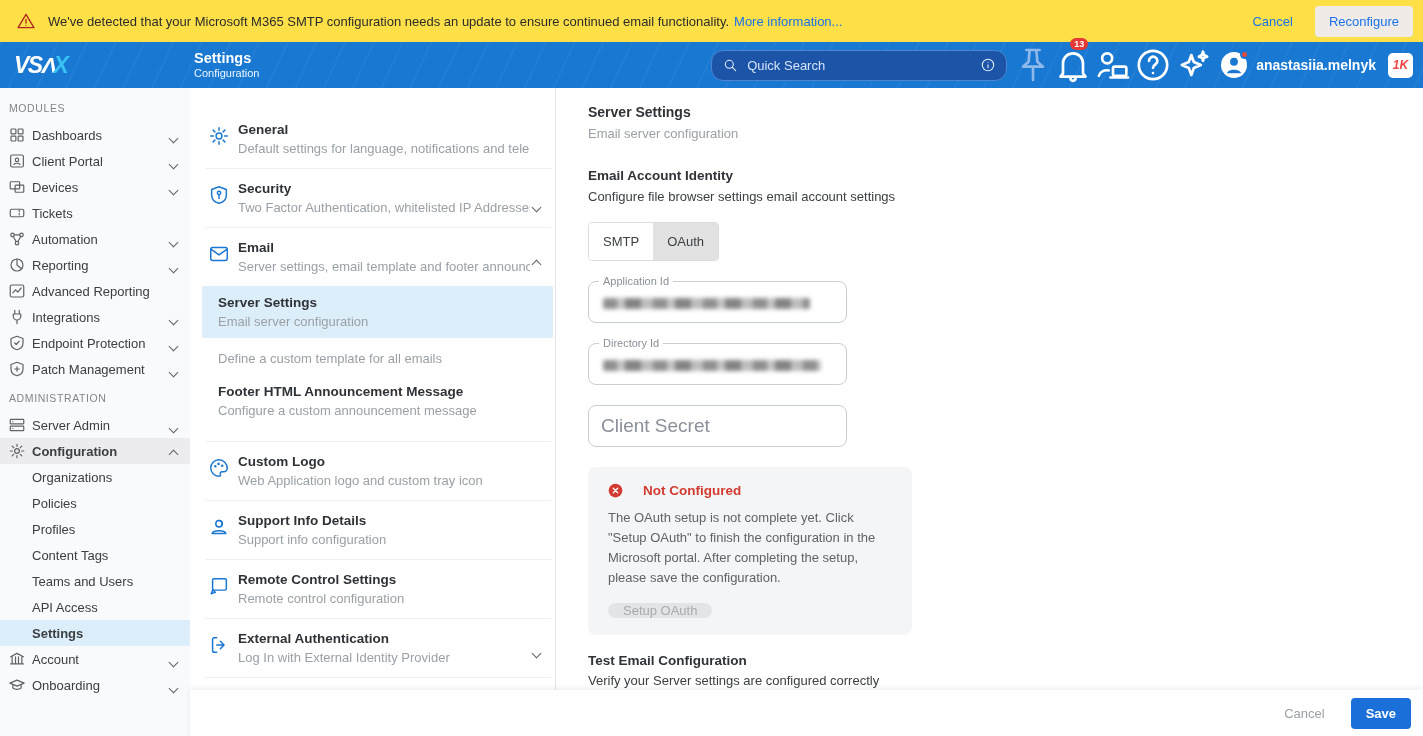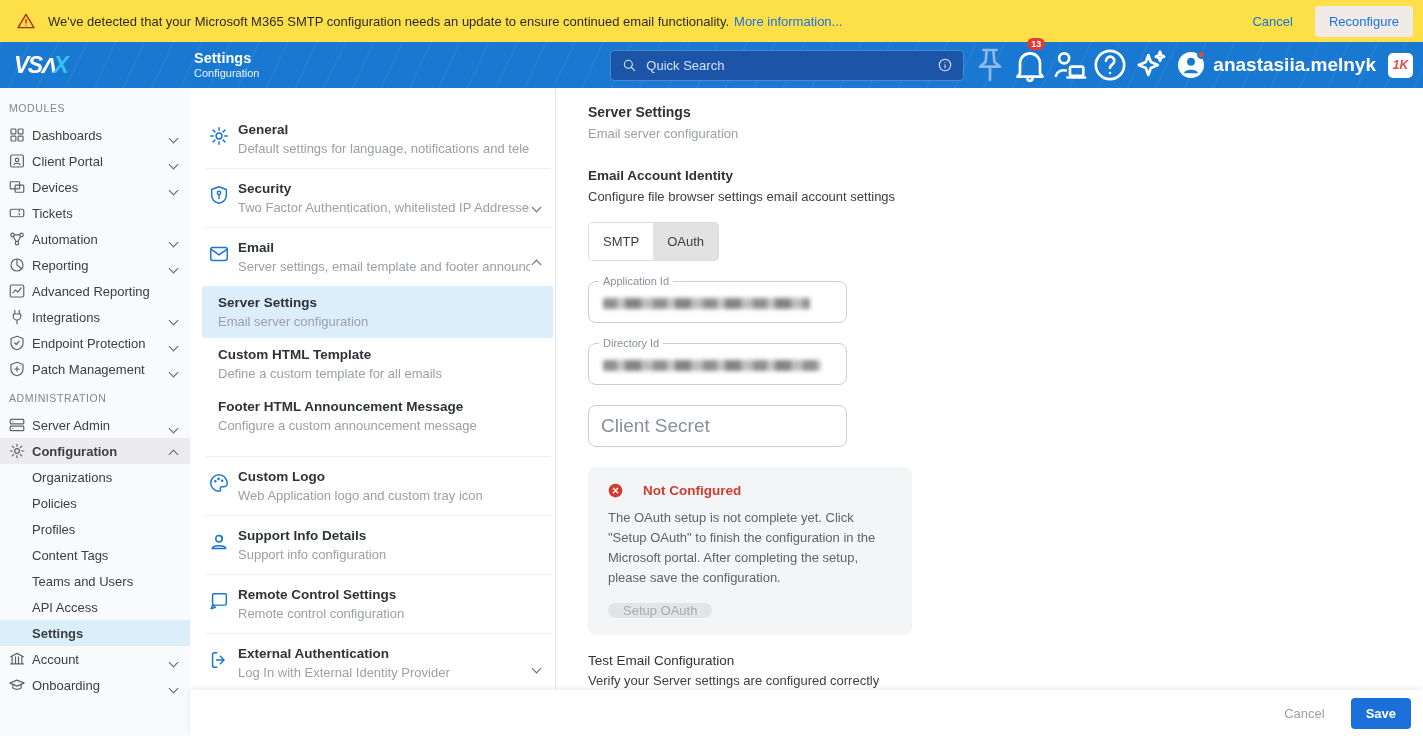--- a/index.html
+++ b/index.html
@@ -16,27 +16,27 @@
 
   
   .header { flex:0 0 46px; background:#1878d2;
     background-image:repeating-linear-gradient(115deg, rgba(255,255,255,.045) 0 2px, transparent 2px 26px);
     display:flex; align-items:center; color:#fff; }
   .logo { width:190px; flex:0 0 190px; padding-left:14px; font-style:italic; font-weight:800; font-size:23px; letter-spacing:-1.5px; display:flex; align-items:center; cursor:pointer; }
   .logo .lx { color:#38c2f3; margin-left:-2px; }
   .head-titles { display:flex; flex-direction:column; line-height:1.2; padding-left:4px; }
   .head-title { font-size:14.5px; font-weight:700; }
   .head-sub { font-size:11px; opacity:.92; }
-  .search { margin-left:auto; width:354px; height:31px; background:#1c55a8; border:1px solid #4c86cf; border-radius:4px; display:flex; align-items:center; padding:0 10px; gap:9px; cursor:text; }
+  .search { margin-left:auto; width:296px; height:31px; background:#1c55a8; border:1px solid #4c86cf; border-radius:12px; display:flex; align-items:center; padding:0 10px; gap:9px; cursor:text; }
   .search-ph { color:#d4e2f6; font-size:13px; flex:1; }
   .search .sic { color:#e3edfa; display:flex; }
   .hicon { width:40px; display:flex; justify-content:center; position:relative; color:#fff; cursor:pointer; }
   .hicon.pin { color:#8fb9ea; margin-left:6px; }
   .hbadge { position:absolute; top:-7px; right:5px; background:#e53935; color:#fff; border-radius:8px; font-size:9px; font-weight:700; padding:1.5px 4px; line-height:1; }
-  .user { display:flex; align-items:center; gap:9px; font-size:19px; font-weight:600; margin:0 12px 0 8px; cursor:pointer; }
+  .user { display:flex; align-items:center; gap:9px; font-size:14px; font-weight:600; margin:0 12px 0 8px; cursor:pointer; }
   .avatar { width:26px; height:26px; background:#fff; border-radius:50%; color:#1878d2; display:flex; align-items:center; justify-content:center; position:relative; }
   .avatar-dot { position:absolute; top:-2px; right:-2px; width:9px; height:9px; background:#e04a3f; border:2px solid #1878d2; border-radius:50%; }
   .kbadge { width:25px; height:25px; background:#fff; border-radius:5px; color:#ef4444; font-weight:800; font-style:italic; font-size:12px; display:flex; align-items:center; justify-content:center; margin-right:10px; cursor:pointer; }
 
   
   .main { flex:1; display:flex; min-height:0; position:relative; }
 
   
   .sidebar { width:190px; flex:0 0 190px; background:#f8fafb; font-size:13px; color:#3c4043; padding-top:4px; overflow:hidden; }
   .side-label { font-size:10.5px; color:#80868b; letter-spacing:.6px; padding:10px 0 8px 9px; font-weight:500; }
@@ -76,21 +76,21 @@
   .tab.active { background:#e2e2e2; }
   .field { width:259px; border:1px solid #c9ced4; border-radius:8px; height:42px; position:relative; margin-top:20px; background:#fff; cursor:text; }
   .field-label { position:absolute; top:-7px; left:10px; font-size:11px; color:#8a9099; background:#fff; padding:0 4px; }
   .blurline { position:absolute; left:14px; top:16px; height:11px; border-radius:2px; filter:blur(2.2px);
     background:repeating-linear-gradient(90deg,#8f8f8f 0 14px,#c4c4c4 14px 22px,#848484 22px 38px,#bdbdbd 38px 50px); }
   .ph { position:absolute; left:12px; top:50%; transform:translateY(-50%); color:#8a9099; font-size:19px; }
   .status-box { width:324px; padding:16px 20px; background:#f4f5f6; border-radius:8px; margin-top:20px; }
   .status-head { display:flex; align-items:center; gap:20px; color:#d33b30; font-weight:700; font-size:13.5px; }
   .status-msg { margin-top:10px; font-size:13px; color:#5f6368; line-height:1.55; }
   .setup-btn { margin-top:14px; background:#e3e4e6; color:#a6abb0; border:none; border-radius:16px; padding:0 15px; font-size:13px; display:inline-block; cursor:not-allowed; }
-  .test-title { margin-top:18px; font-weight:400; font-size:13.5px; color:#2f3337; }
+  .test-title { margin-top:18px; font-weight:700; font-size:13.5px; color:#2f3337; }
   .test-desc { font-size:13px; color:#3c4043; margin-top:5px; }
   .partial-field { width:322px; height:16px; border:1px solid #c9ced4; border-bottom:none; border-radius:8px 8px 0 0; margin-top:12px; }
 
   
   .footer { position:absolute; left:190px; right:0; bottom:0; height:46px; background:#fff; display:flex; align-items:center; justify-content:flex-end; gap:26px; padding-right:12px; box-shadow:0 -2px 6px rgba(0,0,0,.07); z-index:3; }
   .cancel-btn { color:#9aa0a6; font-size:13px; cursor:pointer; }
   .save-btn { background:#1a6fd8; color:#fff; font-weight:700; font-size:13px; padding:8px 15px; border-radius:4px; cursor:pointer; }
 
   .ic { fill:none; stroke:currentColor; stroke-width:1.6; stroke-linecap:round; stroke-linejoin:round; width:100%; height:100%; }
   .ic.fill { fill:currentColor; stroke:none; }
@@ -493,21 +493,20 @@
           </span>
           <span class="cat-chev" style="top:26px"><span class="chev up"></span></span>
         </div>
 
         <div class="subgroup">
           <div class="sub selected">
             <div class="sub-title">Server Settings</div>
             <div class="sub-desc">Email server configuration</div>
           </div>
           <div class="sub">
-            <div class="sub-title">Custom HTML Template</div>
             <div class="sub-desc">Define a custom template for all emails</div>
           </div>
           <div class="sub">
             <div class="sub-title">Footer HTML Announcement Message</div>
             <div class="sub-desc">Configure a custom announcement message</div>
           </div>
         </div>
         <div class="divider"></div>
 
         <div class="cat">

